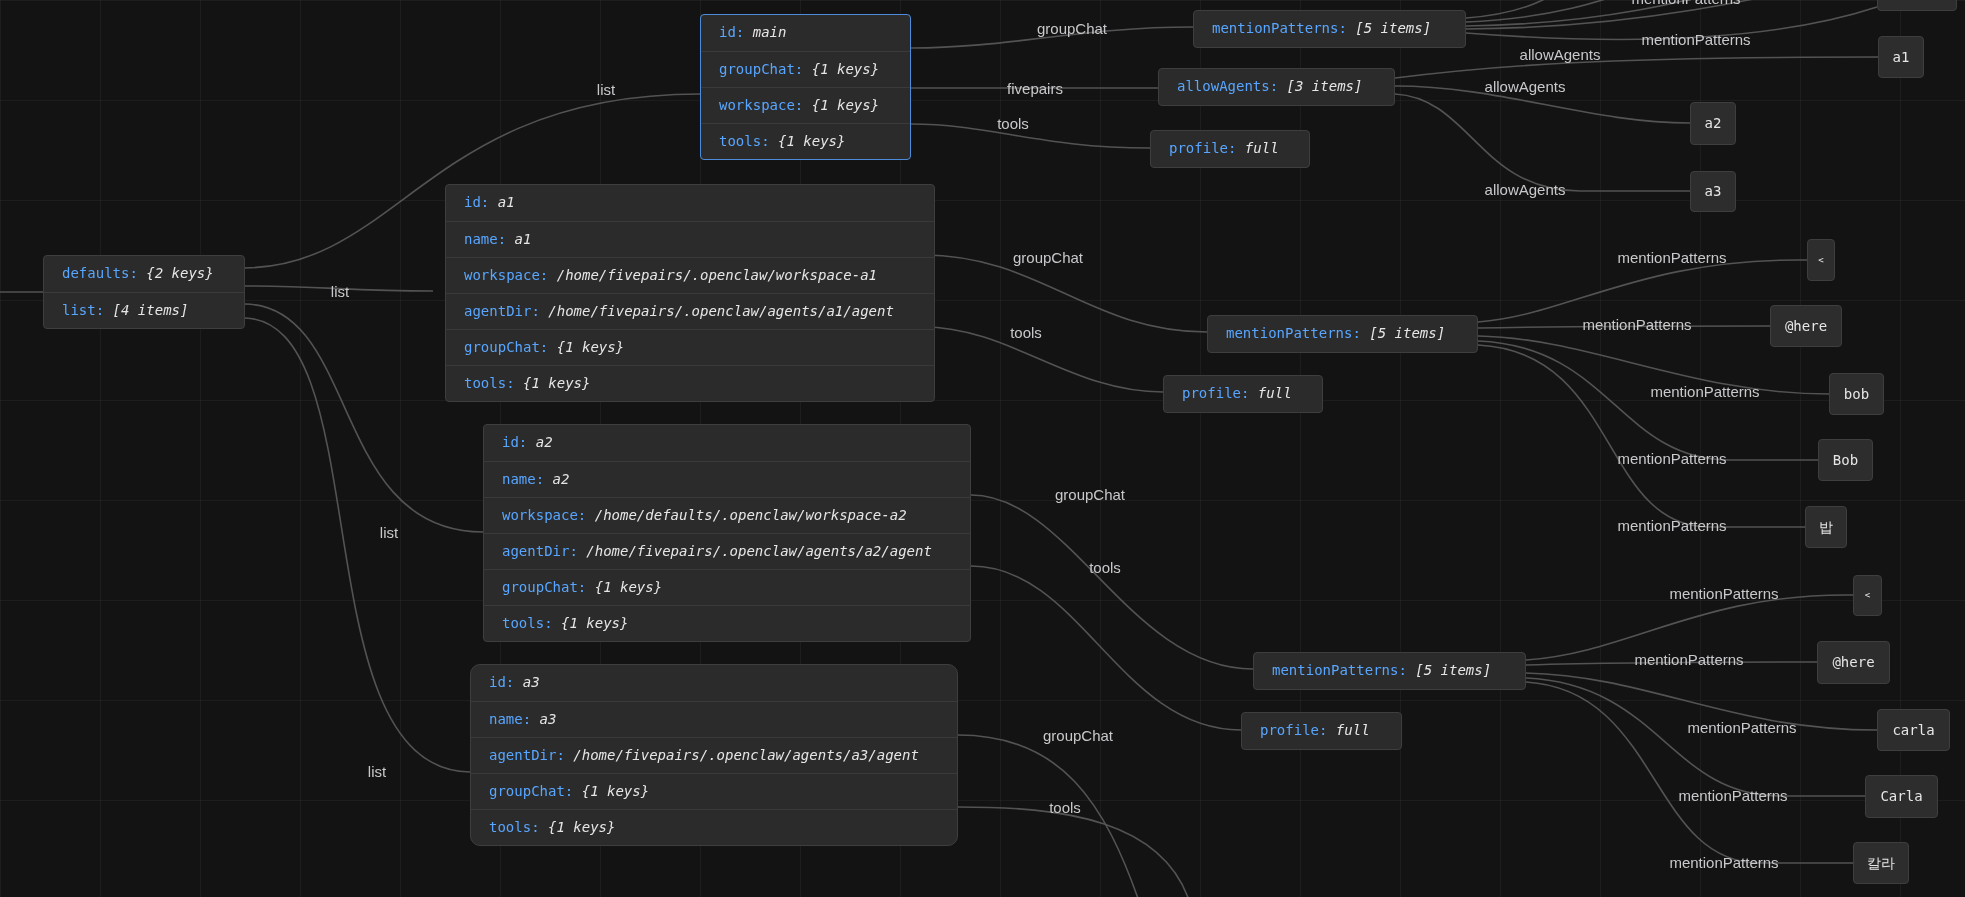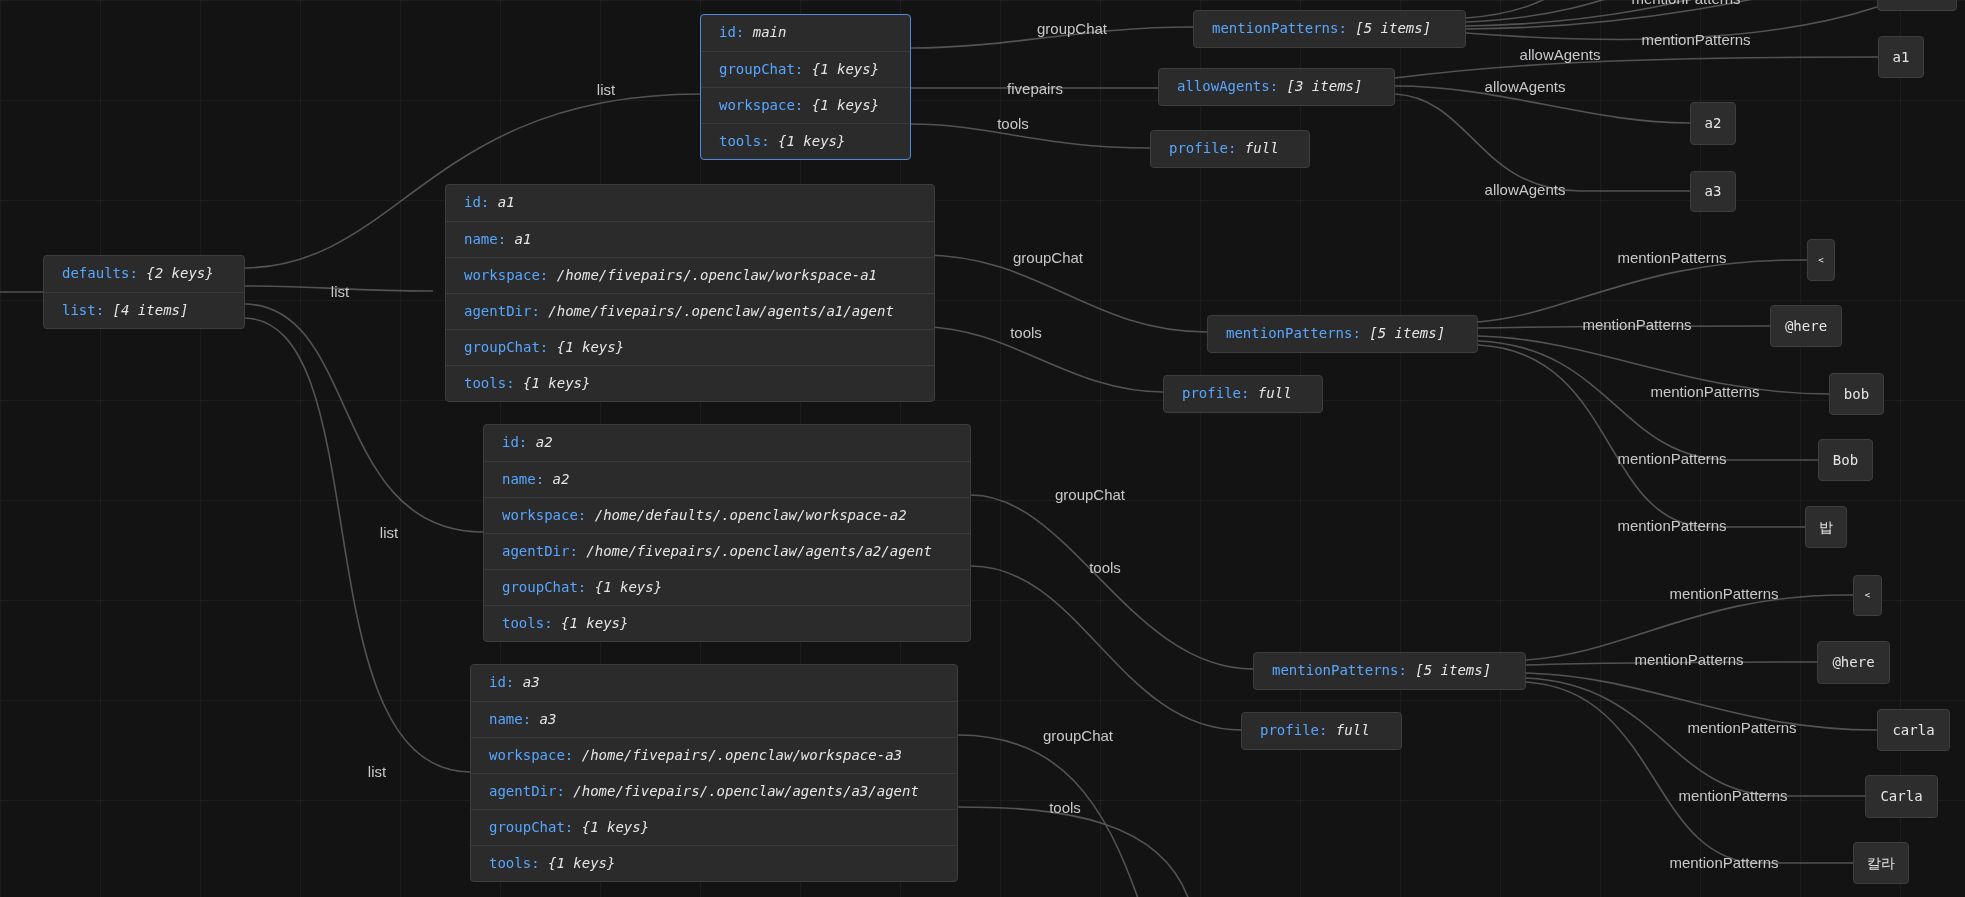--- a/index.html
+++ b/index.html
@@ -163,24 +163,23 @@
         <div class="row"><span class="k">tools:</span><span class="v"> {1 keys}</span></div>
       </div>
       <div class="node" style="left: 483px; top: 424px; width: 488px;">
         <div class="row"><span class="k">id:</span><span class="v"> a2</span></div>
         <div class="row"><span class="k">name:</span><span class="v"> a2</span></div>
         <div class="row"><span class="k">workspace:</span><span class="v"> /home/defaults/.openclaw/workspace-a2</span></div>
         <div class="row"><span class="k">agentDir:</span><span class="v"> /home/fivepairs/.openclaw/agents/a2/agent</span></div>
         <div class="row"><span class="k">groupChat:</span><span class="v"> {1 keys}</span></div>
         <div class="row"><span class="k">tools:</span><span class="v"> {1 keys}</span></div>
       </div>
-      <div class="node" style="left: 470px; top: 664px; width: 488px;">
+      <div class="node" style="left: 470px; top: 664px; width: 488px; border-radius: 10px;">
         <div class="row"><span class="k">id:</span><span class="v"> a3</span></div>
         <div class="row"><span class="k">name:</span><span class="v"> a3</span></div>
-        <div class="row"><span class="k">workspace:</span><span class="v"> /home/fivepairs/.openclaw/workspace-a3</span></div>
         <div class="row"><span class="k">agentDir:</span><span class="v"> /home/fivepairs/.openclaw/agents/a3/agent</span></div>
         <div class="row"><span class="k">groupChat:</span><span class="v"> {1 keys}</span></div>
         <div class="row"><span class="k">tools:</span><span class="v"> {1 keys}</span></div>
       </div>
       <div class="node" style="left: 1193px; top: 10px; width: 273px;">
         <div class="row"><span class="k">mentionPatterns:</span><span class="v"> [5 items]</span></div>
       </div>
       <div class="node" style="left: 1158px; top: 68px; width: 237px;">
         <div class="row"><span class="k">allowAgents:</span><span class="v"> [3 items]</span></div>
       </div>

